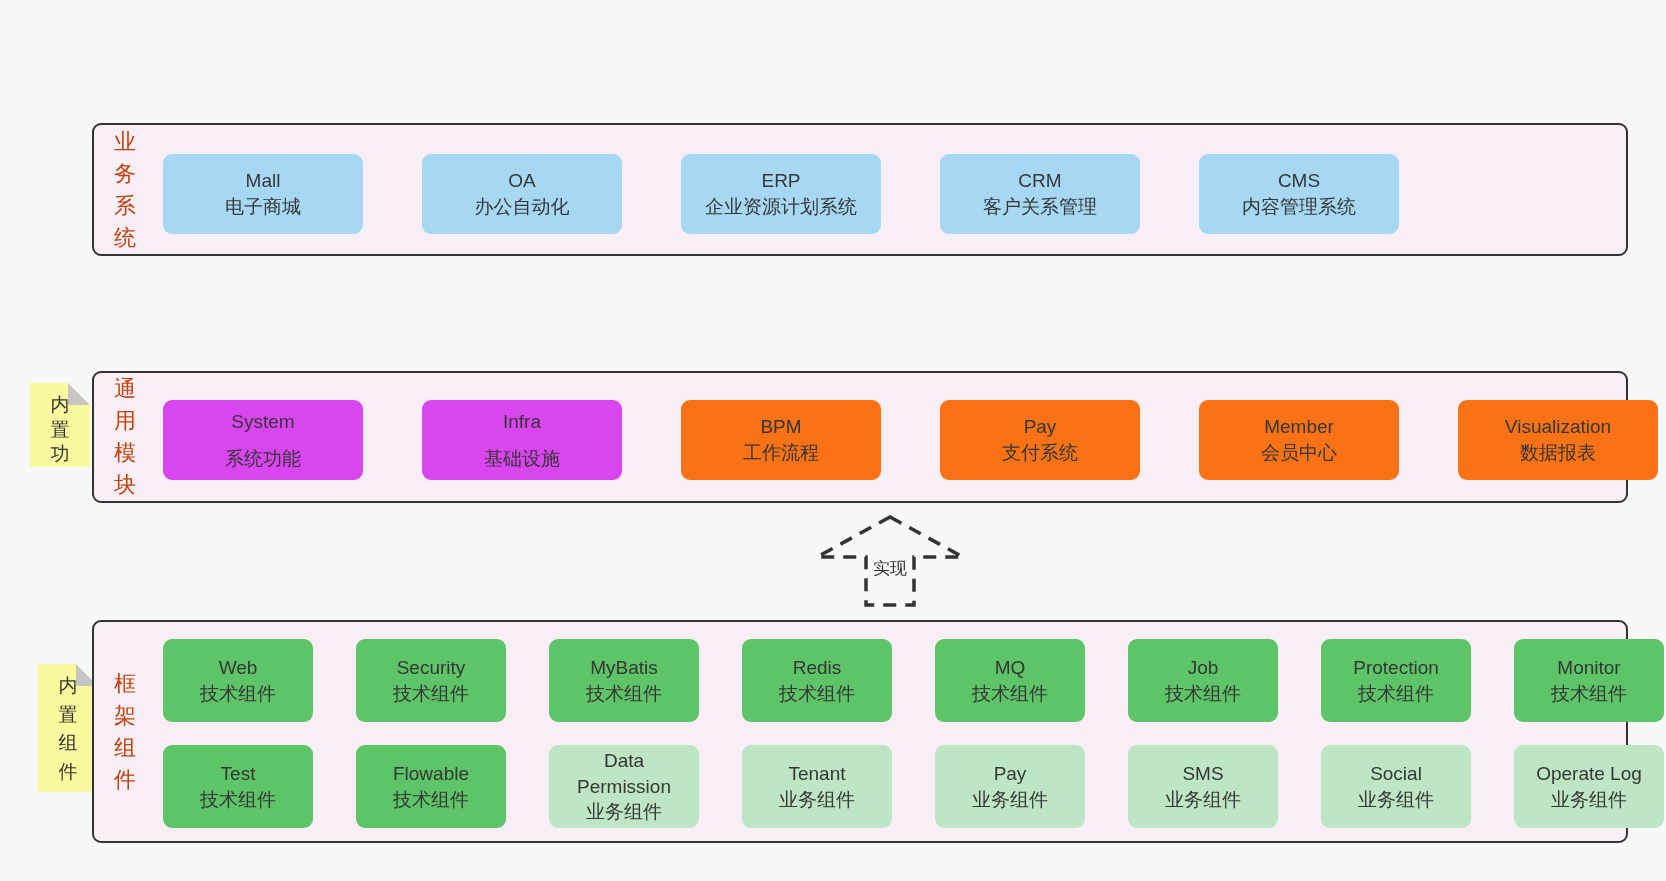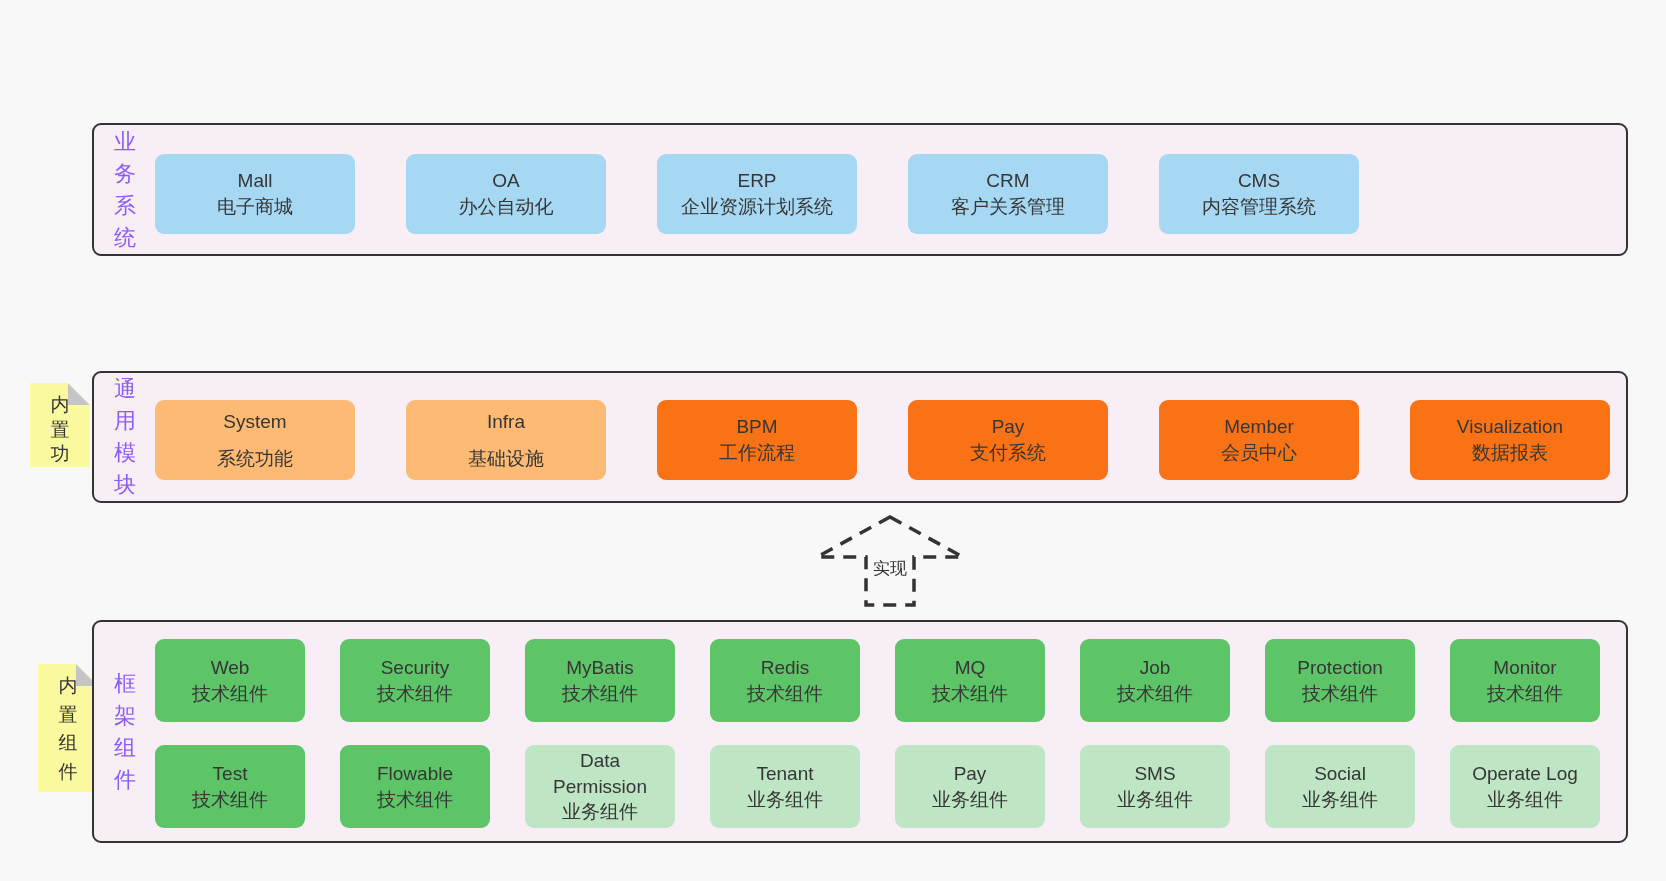--- a/index.html
+++ b/index.html
@@ -10,35 +10,36 @@
   .container{
     position:absolute;left:92px;width:1536px;box-sizing:border-box;
     background:#f8eef6;border:2px solid #333;border-radius:9px;z-index:2;
   }
   .vlabel-wrap{
     position:absolute;left:0;top:0;bottom:0;width:62px;
     display:flex;align-items:center;justify-content:center;
   }
   .vlabel{
     width:26px;font-size:22px;line-height:32px;text-align:center;
-    word-break:break-all;color:#8b5cf6;
+    word-break:break-all;color:#c2410c;
   }
   .row{position:absolute;left:61px;display:flex;}
   .row-wide{gap:51px;}
   .row-wide .box{width:200px;height:80px;}
   .row-narrow{gap:35px;}
   .row-narrow .box{width:150px;height:83px;}
   .box{
     box-sizing:border-box;border-radius:9px;padding:4px 12px;
     display:flex;flex-direction:column;justify-content:center;
     text-align:center;
+    margin-left:8px;
   }
   .box-title,.box-sub{font-size:19px;line-height:1.35;color:#363636;}
   .blue{background:#a7d8f3;}
-  .red{background:#fdba74;gap:11px;}
+  .red{background:#d946ef;gap:11px;}
   .pink{background:#f97316;}
   .green{background:#5ec468;}
   .green-light{background:#bee6c4;}
   .note{
     position:absolute;width:60px;background:#fbf99e;z-index:1;
     clip-path:polygon(0 0,calc(100% - 22px) 0,100% 22px,100% 100%,0 100%);
   }
   .note-fold{
     position:absolute;top:0;right:0;width:22px;height:22px;background:#c5c5c5;
     clip-path:polygon(0 0,100% 100%,0 100%);

